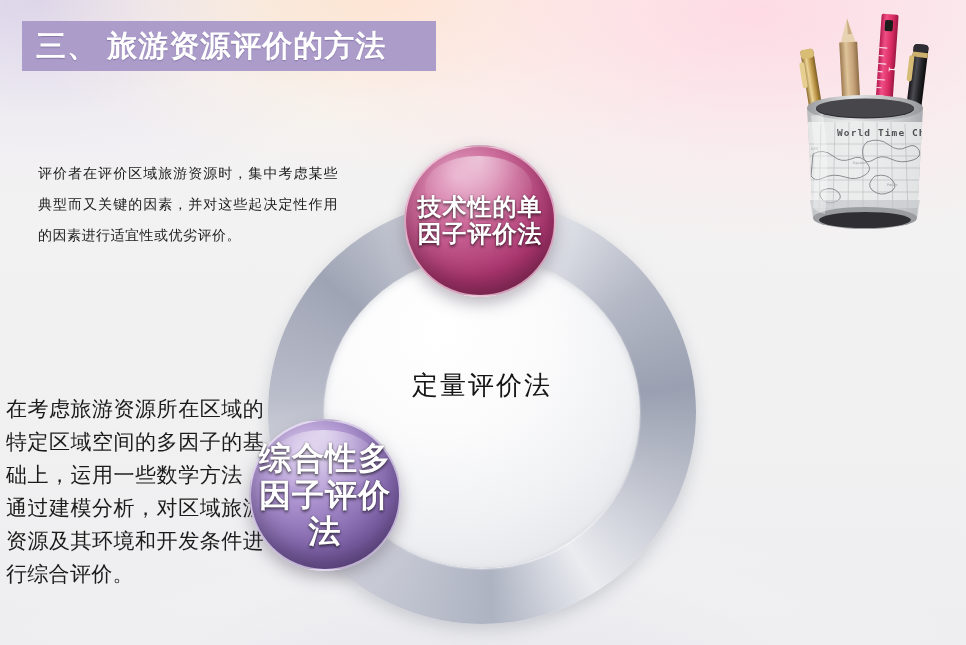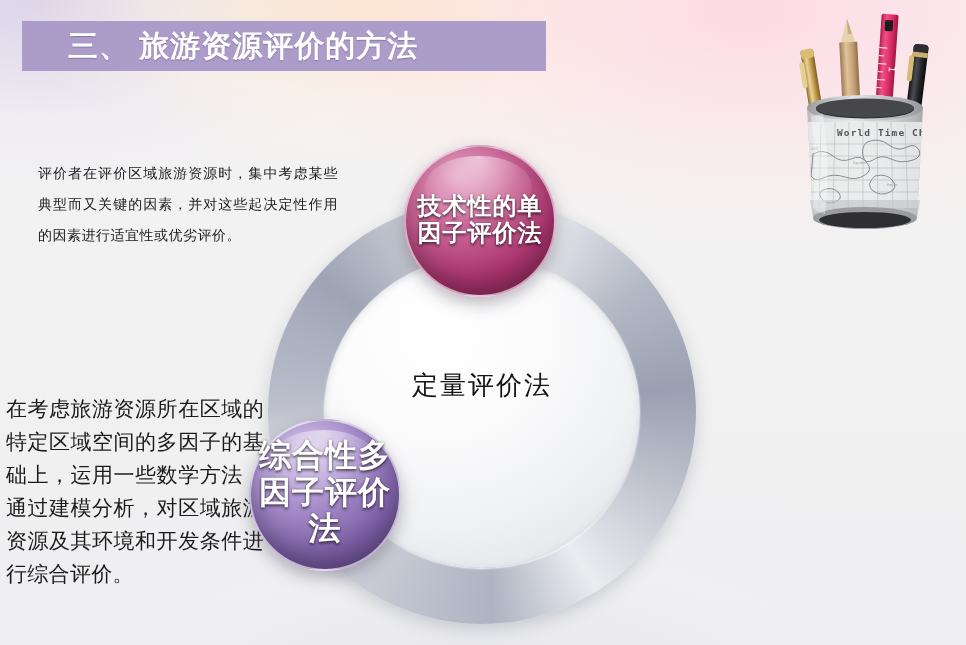--- a/index.html
+++ b/index.html
@@ -12,23 +12,23 @@
     background:
       radial-gradient(ellipse 620px 300px at 78% 2%, rgba(255,214,226,0.85) 0%, rgba(255,228,232,0.45) 45%, rgba(255,255,255,0) 78%),
       radial-gradient(ellipse 480px 210px at 40% 0%, rgba(255,226,196,0.80) 0%, rgba(255,240,222,0.35) 50%, rgba(255,255,255,0) 80%),
       radial-gradient(ellipse 420px 240px at 4% 0%, rgba(214,206,232,0.85) 0%, rgba(232,228,242,0.40) 50%, rgba(255,255,255,0) 82%),
       radial-gradient(ellipse 700px 360px at 50% 118%, rgba(226,226,232,0.95) 0%, rgba(240,240,243,0.6) 55%, rgba(255,255,255,0) 85%),
       linear-gradient(180deg,#f6f3f2 0%, #f3f2f2 28%, #f1f1f2 60%, #eeeef0 100%);
   }
 
   
   .banner{
-    position:absolute;left:22px;top:21px;width:492px;height:50px;
+    position:absolute;left:22px;top:21px;width:414px;height:50px;
     background:#ab9cca;
-    display:flex;align-items:center;padding-left:32px;
+    display:flex;align-items:center;
   }
   .banner-text{
     color:#ffffff;font-size:30px;font-weight:bold;letter-spacing:1px;
     padding-left:14px;line-height:1;
     text-shadow:0 1px 1px rgba(90,70,120,.45);
     white-space:nowrap;
   }
   .subtitle{
     position:absolute;left:48px;top:96px;
     font-size:29px;color:#242424;letter-spacing:1px;white-space:nowrap;
@@ -85,21 +85,21 @@
     font-family:"DejaVu Serif","Liberation Serif",serif;
     font-size:26px;font-weight:normal;color:#141414;letter-spacing:2px;
   }
 
   
   .bubble{
     position:absolute;border-radius:50%;
     display:flex;align-items:center;justify-content:center;
     text-align:center;color:#ffffff;font-weight:bold;
     box-shadow:0 7px 16px rgba(70,60,80,.35), inset 0 -10px 22px rgba(0,0,0,.25);
-    font-family:Liberation Mono, monospace;
+    font-family:Liberation Serif, serif;
   }
   .bubble .label{
     position:relative;z-index:3;line-height:1.14;
     text-shadow:0 2px 3px rgba(0,0,0,.55), 0 0 2px rgba(0,0,0,.4);
     padding:0 6px;
   }
   .bubble::after{ 
     content:"";position:absolute;left:13%;top:6%;width:72%;height:42%;
     border-radius:50%;z-index:2;
     background:radial-gradient(ellipse at 50% 0%, rgba(255,255,255,.55) 0%, rgba(255,255,255,.16) 55%, rgba(255,255,255,0) 100%);

